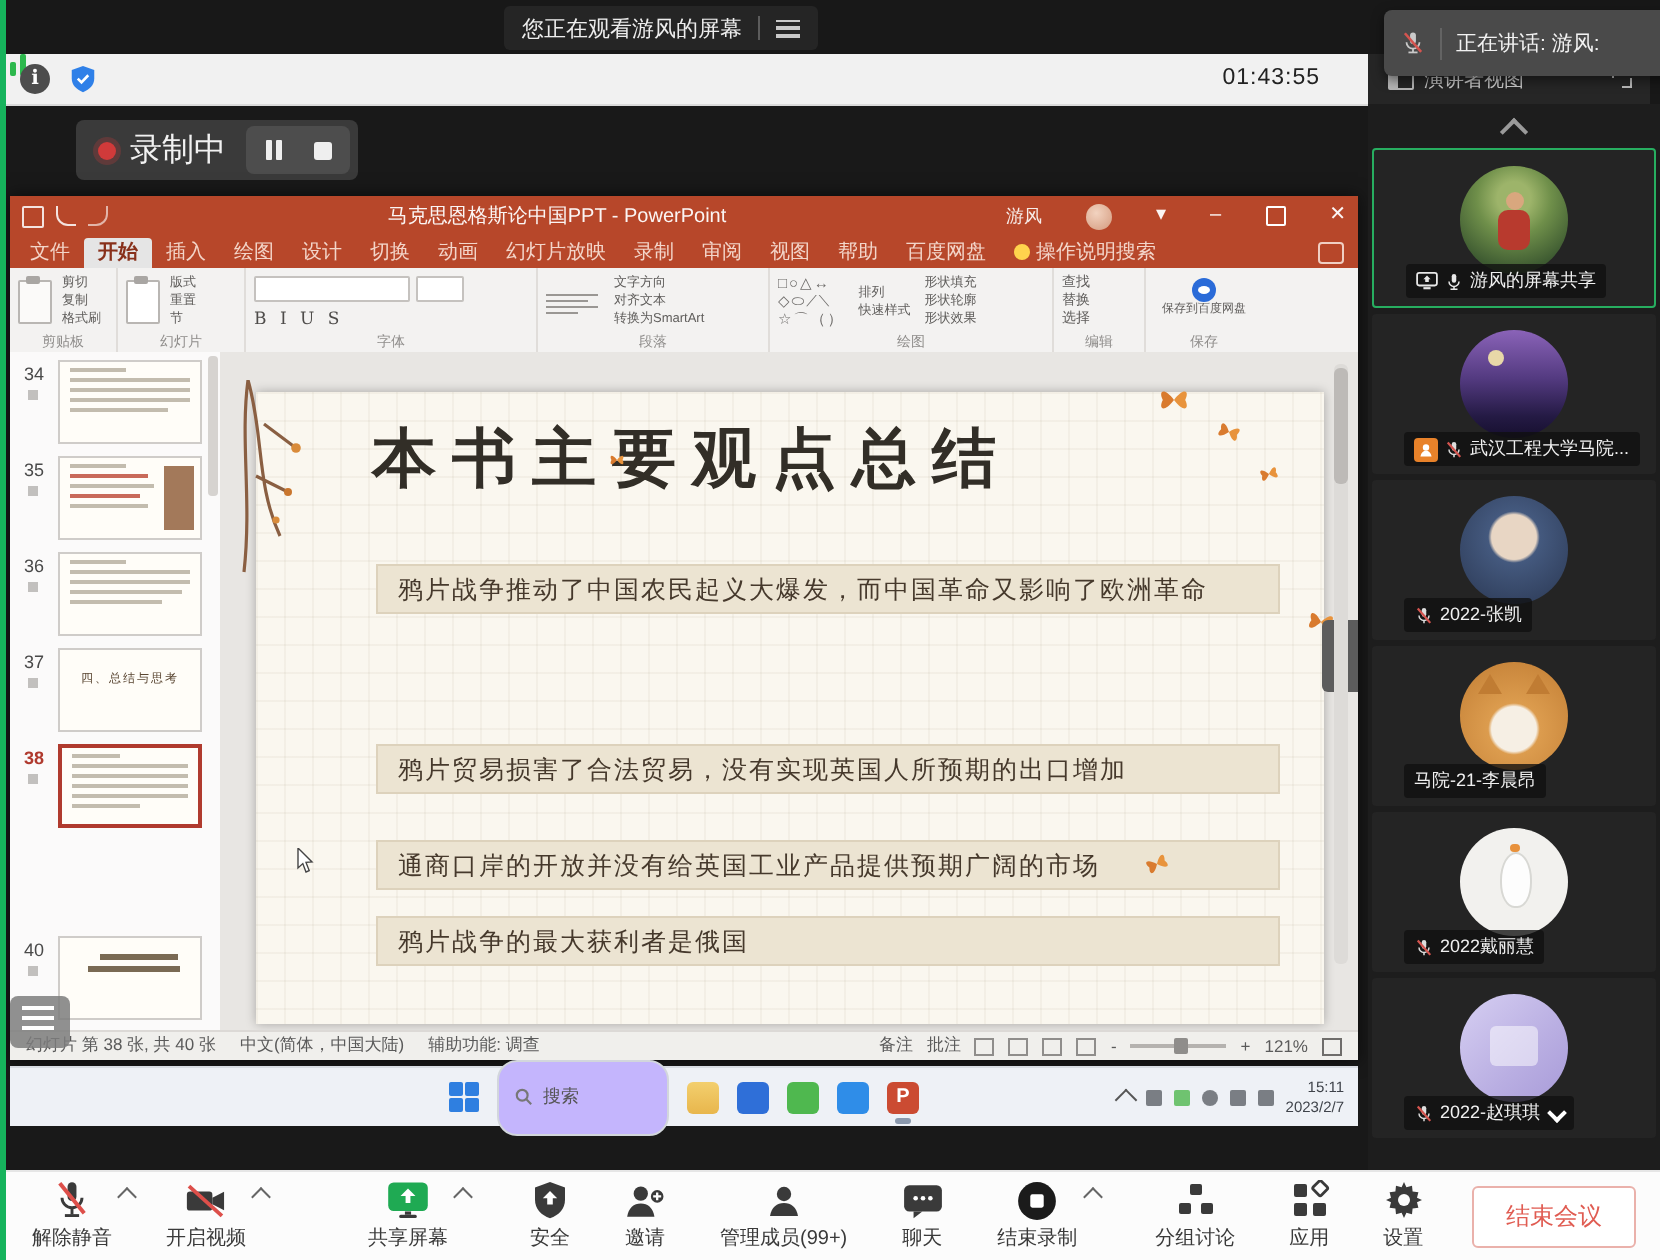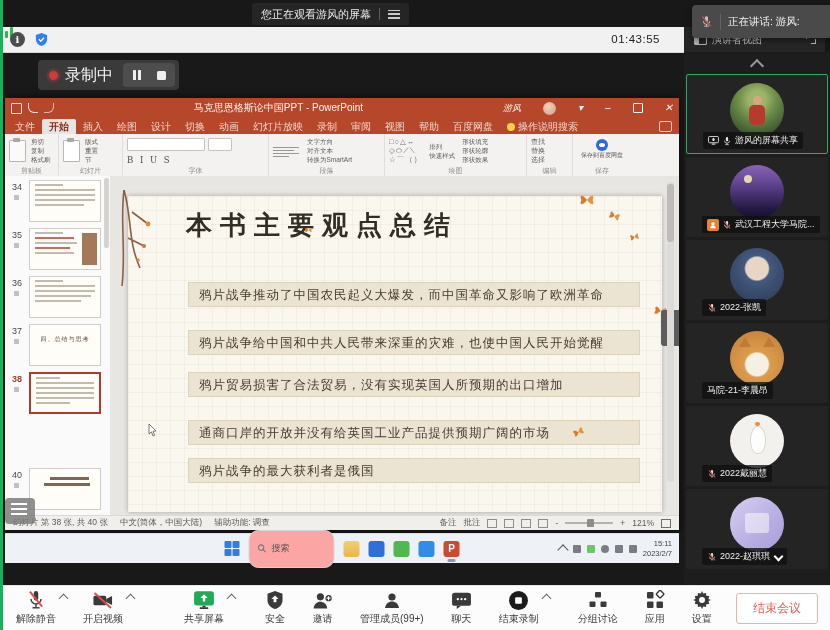--- a/index.html
+++ b/index.html
@@ -53,21 +53,21 @@
   .btn-stop i{display:block;width:9px;height:9px;background:#efefef;border-radius:1.5px;}
 
   
   .ppt{left:5px;top:46px;width:674px;height:432px;background:#f3f2f1;box-shadow:0 0 8px rgba(0,0,0,.6);}
   .ppt-title{height:20px;background:#b7472a;color:#fff;font-size:10px;display:flex;align-items:center;padding:0 6px;}
   .qat{display:flex;gap:6px;align-items:center;}
   .qat .q{width:9px;height:9px;border:1px solid rgba(255,255,255,.85);border-radius:1px;}
   .qat .q2{width:9px;height:9px;border-bottom:1.5px solid rgba(255,255,255,.85);border-left:1.5px solid rgba(255,255,255,.85);border-radius:0 0 0 6px;}
   .qat .q3{width:9px;height:9px;border-bottom:1.5px solid rgba(255,255,255,.6);border-right:1.5px solid rgba(255,255,255,.6);border-radius:0 0 6px 0;}
   .ppt-title .t{flex:1;text-align:center;opacity:.95;}
-  .winctl{display:flex;gap:22px;align-items:center;color:#fff;font-style:italic;}
+  .winctl{display:flex;gap:22px;align-items:center;color:#fff;}
   .acct{font-size:9px;opacity:.9;}
   .avatar-mini{width:13px;height:13px;border-radius:50%;background:radial-gradient(circle at 40% 35%,#f2d3c0,#d49a7e);}
   .ctl{font-size:10px;line-height:10px;opacity:.95;}
   .restore{width:8px;height:8px;border:1px solid #fff;border-radius:1px;}
 
   .ppt-tabs{position:absolute;top:20px;left:0;right:0;height:16px;background:#b7472a;display:flex;align-items:flex-end;padding-left:3px;color:#f3d5c9;font-size:10px;}
   .ptab{padding:0 7px;line-height:15px;white-space:nowrap;}
   .ptab.active{background:#e5e5e5;color:#88301a;border-radius:2px 2px 0 0;font-weight:bold;}
   .bulb{width:8px;height:8px;border-radius:50%;background:#ffd34d;display:inline-block;margin-right:3px;vertical-align:-1px;}
   .comment-ic{position:absolute;right:7px;top:3px;width:11px;height:9px;border:1px solid #f0cfc3;border-radius:2px;}
@@ -99,21 +99,21 @@
   .tl.red{background:#c96a5a;}
   .tcap{margin-top:10px;text-align:center;font-size:6px;color:#5a4632;letter-spacing:1px;font-family:"DejaVu Serif",serif;}
   .timg{position:absolute;right:3px;top:4px;width:15px;height:32px;background:#a3795a;}
   .tcirc{position:absolute;right:6px;bottom:4px;width:14px;height:14px;border-radius:50%;background:#d8d2c8;}
   .thumb-scroll{position:absolute;right:1px;top:2px;width:5px;height:70px;background:#d6d3d0;border-radius:2px;}
 
   .canvas{position:absolute;left:105px;top:0;width:569px;height:339px;background:#e8e6e3;overflow:hidden;}
   .slide{position:absolute;left:18px;top:20px;width:534px;height:316px;background:#faf7ef;box-shadow:0 0 5px rgba(0,0,0,.28);
          background-image:linear-gradient(rgba(190,180,160,.12) 1px,transparent 1px),linear-gradient(90deg,rgba(190,180,160,.12) 1px,transparent 1px);
          background-size:14px 14px;}
-  .slide-title{position:absolute;left:58px;top:12px;font-size:26px;font-weight:bold;color:#322e27;
+  .slide-title{position:absolute;left:58px;top:12px;font-size:32px;font-weight:bold;color:#322e27;
                letter-spacing:8px;font-family:"DejaVu Serif",serif;}
   .bullet{position:absolute;left:60px;width:452px;height:25px;line-height:25px;background:#ece4d2;
           border:1px solid #ddd2bc;box-sizing:border-box;padding-left:10px;font-size:12.5px;color:#46392c;
           letter-spacing:1px;white-space:nowrap;overflow:hidden;}
   .next-btn{position:absolute;left:551px;top:134px;width:18px;height:36px;background:#5c5c5c;border-radius:3px 0 0 3px;
             color:#efefef;font-size:15px;display:flex;align-items:center;justify-content:center;}
   .vscroll{position:absolute;left:557px;top:6px;width:7px;height:300px;background:#dddbd8;border-radius:3px;}
   .vthumb{position:absolute;left:0;top:2px;width:7px;height:58px;background:#bdbab7;border-radius:3px;}
   .cursor{position:absolute;left:38px;top:248px;width:9px;height:13px;}
 
@@ -123,21 +123,21 @@
   .ppt-status .right{margin-left:auto;display:flex;align-items:center;gap:7px;}
   .vsq{width:8px;height:7px;border:1px solid #8f8d8b;}
   .zoom-track{width:48px;height:2px;background:#b5b2af;position:relative;}
   .zoom-knob{position:absolute;left:22px;top:-3px;width:7px;height:8px;background:#8f8d8b;border-radius:1px;}
 
   
   .taskbar{position:absolute;left:5px;top:481px;width:674px;height:29px;background:#eef1f6;border-top:1px solid #d9dde3;}
   .tb-center{position:absolute;left:50%;top:0;height:100%;transform:translateX(-50%);display:flex;align-items:center;gap:9px;}
   .start{width:15px;height:15px;display:grid;grid-template-columns:7px 7px;grid-gap:1px;}
   .start i{display:block;width:7px;height:7px;background:#2f7fe0;border-radius:1px;}
-  .searchpill{width:86px;height:19px;background:#fca5a5;border:1px solid #d2d6dc;border-radius:10px;display:flex;align-items:center;
+  .searchpill{width:86px;height:19px;background:#c4b5fd;border:1px solid #d2d6dc;border-radius:10px;display:flex;align-items:center;
               gap:5px;padding:18px 8px;font-size:9px;color:#555;box-sizing:border-box;}
   .tbi{width:16px;height:16px;border-radius:3px;position:relative;}
   .tbi.active:after{content:"";position:absolute;left:4px;bottom:-5px;width:8px;height:2.5px;border-radius:2px;background:#8a98ad;}
   .tb-tray{position:absolute;right:7px;top:0;height:100%;display:flex;align-items:center;gap:6px;}
   .tray-ic{width:8px;height:8px;background:#5d6168;border-radius:1px;opacity:.8;}
   .tray-car{width:7px;height:7px;border-left:1.5px solid #555;border-top:1.5px solid #555;transform:rotate(45deg);margin-top:3px;}
   .tray-time{font-size:7.5px;color:#3f434a;text-align:right;line-height:1.25;}
 
   
   .sidebar{left:684px;top:52px;width:146px;height:533px;background:#1d1d1d;}
@@ -428,21 +428,20 @@
           <div class="slide">
 
             <svg class="abs" style="left:-10px;top:-6px" width="72" height="120" viewBox="0 0 72 120">
               <path d="M6 0 C14 28 10 52 22 78 M6 0 C2 30 8 60 4 96 M14 22 L30 34 M10 48 L26 56" stroke="#8a5f42" stroke-width="1.6" fill="none"></path>
               <circle cx="30" cy="34" r="2.4" fill="#d98b3a"></circle>
                 <circle cx="26" cy="56" r="2" fill="#c9762e"></circle>
                 <circle cx="20" cy="70" r="1.8" fill="#d98b3a"></circle>
             </svg>
             <div class="slide-title">本书主要观点总结</div>
             <div class="bullet" style="top:86px">鸦片战争推动了中国农民起义大爆发，而中国革命又影响了欧洲革命</div>
-            <div class="bullet" style="top:134px">鸦片战争给中国和中共人民带来深重的灾难，也使中国人民开始觉醒</div>
             <div class="bullet" style="top:176px">鸦片贸易损害了合法贸易，没有实现英国人所预期的出口增加</div>
             <div class="bullet" style="top:224px">通商口岸的开放并没有给英国工业产品提供预期广阔的市场</div>
             <div class="bullet" style="top:262px">鸦片战争的最大获利者是俄国</div>
           </div>
 
           <svg class="abs" style="left:468px;top:16px" width="18" height="16" viewBox="0 0 10 10">
               <path d="M5 5 C2 1,0 2,1.5 5 C0 8,2 9,5 5 Z" fill="#d97b2f"></path>
               <path d="M5 5 C8 1,10 2,8.5 5 C10 8,8 9,5 5 Z" fill="#e8933c"></path>
             </svg>
           <svg class="abs" style="left:498px;top:34px;transform:rotate(20deg)" width="13" height="12" viewBox="0 0 10 10">

